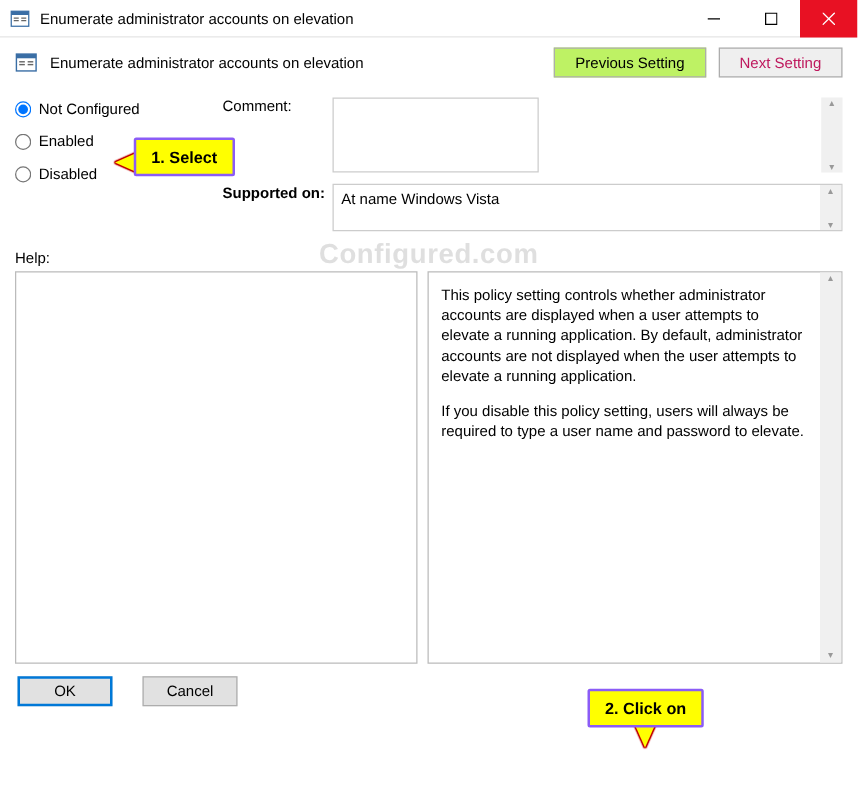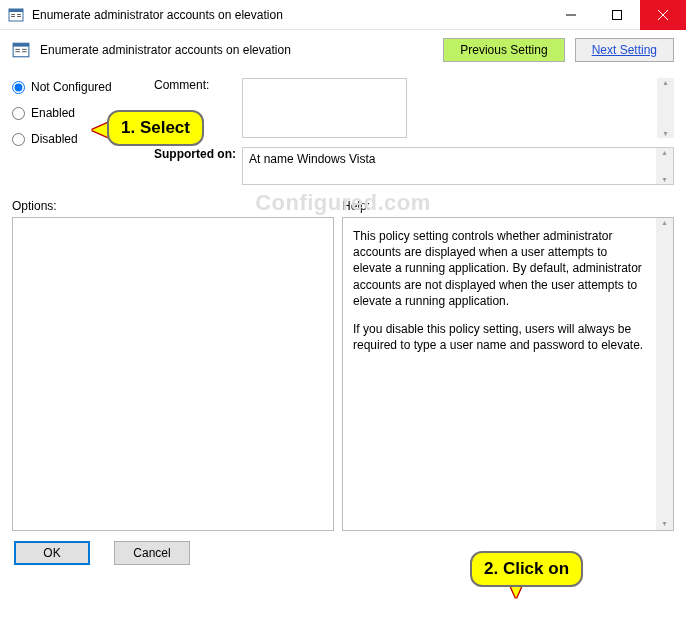--- a/index.html
+++ b/index.html
@@ -63,28 +63,27 @@
     }
     .nav-btn {
       padding: 4px 16px;
       background: #bef264;
       border: 1px solid #adadad;
       font-size: 12px;
       font-family: inherit;
       cursor: pointer;
     }
     .nav-btn:disabled {
-      color: #1d4ed8;
+      color: #be185d;
       background: #efefef;
-      text-decoration: underline;
     }
     .config-row {
       display: flex;
       padding: 4px 12px;
-      gap: 12px;
+      gap: 36px;
     }
     .radio-group {
       width: 130px;
       padding-top: 2px;
     }
     .radio-item {
       display: flex;
       align-items: center;
       gap: 6px;
       margin-bottom: 12px;
@@ -168,25 +167,25 @@
       font-family: inherit;
       cursor: pointer;
     }
     .action-btn.default {
       border: 2px solid #0078d7;
       padding: 3px 0;
     }
     .callout {
       position: absolute;
       background: #ffff00;
-      border: 2px solid #737373;
-      border-radius: 12px;
+      border: 2px solid #8b5cf6;
+      border-radius: 2px;
       padding: 6px 12px;
       font-weight: bold;
-      font-size: 17px;
+      font-size: 13px;
       color: #000;
       z-index: 10;
     }
     .callout-tail {
       position: absolute;
       width: 0;
       height: 0;
       z-index: 9;
     }
     .callout1 { top: 110px; left: 107px; }
@@ -303,21 +302,20 @@
         <div class="scrollbar-stub">
           <span>▴</span>
           <span>▾</span>
         </div>
       </div>
     </div>
   </div>
 </div>
 
 <div class="section-labels">
-  <div class="options-label">Options:</div>
   <div>Help:</div>
 </div>
 
 <div class="panes">
   <div class="options-pane"></div>
   <div class="help-pane">
     <p>This policy setting controls whether administrator accounts are displayed when a user attempts to elevate a running application. By default, administrator accounts are not displayed when the user attempts to elevate a running application.</p>
     <p>If you disable this policy setting, users will always be required to type a user name and password to elevate.</p>
     <div class="scrollbar-stub">
       <span>▴</span>

